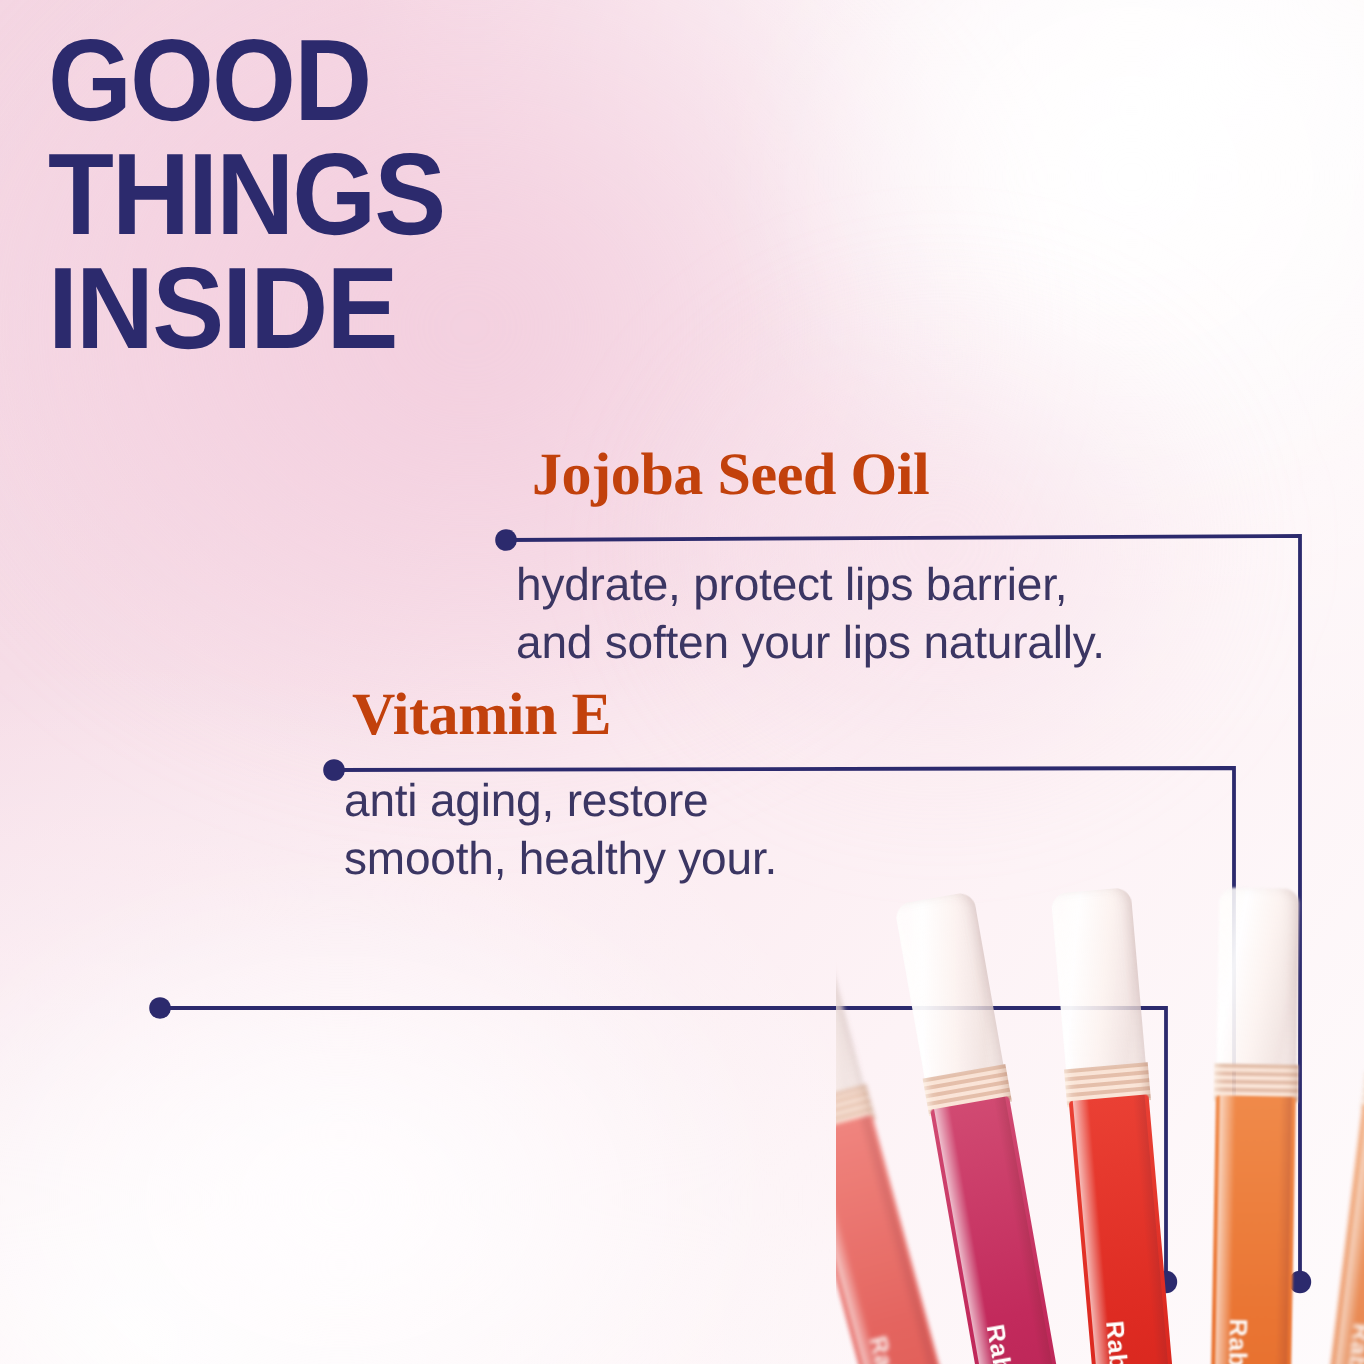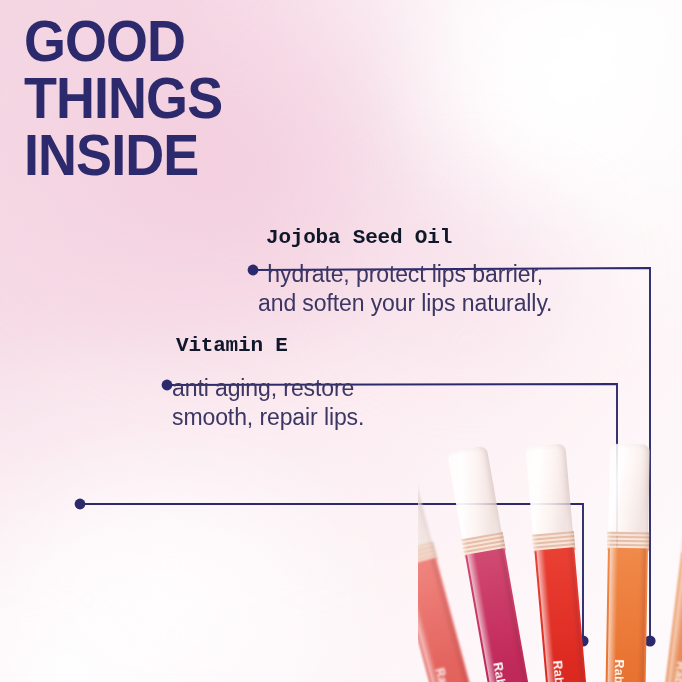--- a/index.html
+++ b/index.html
@@ -110,40 +110,40 @@
     font-weight:700;
     font-size:58px;
     line-height:57px;
     letter-spacing:-1px;
     transform:scaleX(.93);
     transform-origin:0 0;
     white-space:pre;
   }
   .ing{position:absolute;}
   .ing .name{
-    color:#0f172a;
-    font-family:Liberation Mono, monospace;
+    color:#c2410c;
+    font-family:Liberation Serif, serif;
     font-weight:700;
-    font-size:21px;
+    font-size:30px;
     line-height:28px;
     letter-spacing:-.2px;
     white-space:nowrap;
   }
   .ing .desc{
     color:#3b3663;
     font-family:"Liberation Sans", sans-serif;
     font-weight:300;
     font-size:23px;
     line-height:29px;
     letter-spacing:-.1px;
     white-space:pre-line;
   }
   #ing-0{left:266px;top:224px;}
-  #ing-0 .desc{margin-left:-8px;margin-top:8px;text-align:center;}
-  #ing-1{left:176px;top:332px;}
+  #ing-0 .desc{margin-left:-8px;margin-top:26px;}
+  #ing-1{left:176px;top:344px;}
   #ing-1 .desc{margin-left:-4px;margin-top:14px;}
   #ing-2{left:92px;top:464px;}
   #ing-2 .desc{margin-left:-10px;margin-top:14px;}
 </style>
 </head>
 <body>
 
 <div id="stage">
 
   <div class="bg-base"></div>
@@ -210,19 +210,19 @@
 
   <div class="ing" id="ing-0">
     <div class="name">Jojoba Seed Oil</div>
     <div class="desc">hydrate, protect lips barrier,
 and soften your lips naturally.</div>
   </div>
 
   <div class="ing" id="ing-1">
     <div class="name">Vitamin E</div>
     <div class="desc">anti aging, restore
-smooth, repair lips.</div>
+smooth, healthy your.</div>
   </div>
 
   <div class="ing" id="ing-2">
   </div>
 
 </div>
 
 </body></html>

